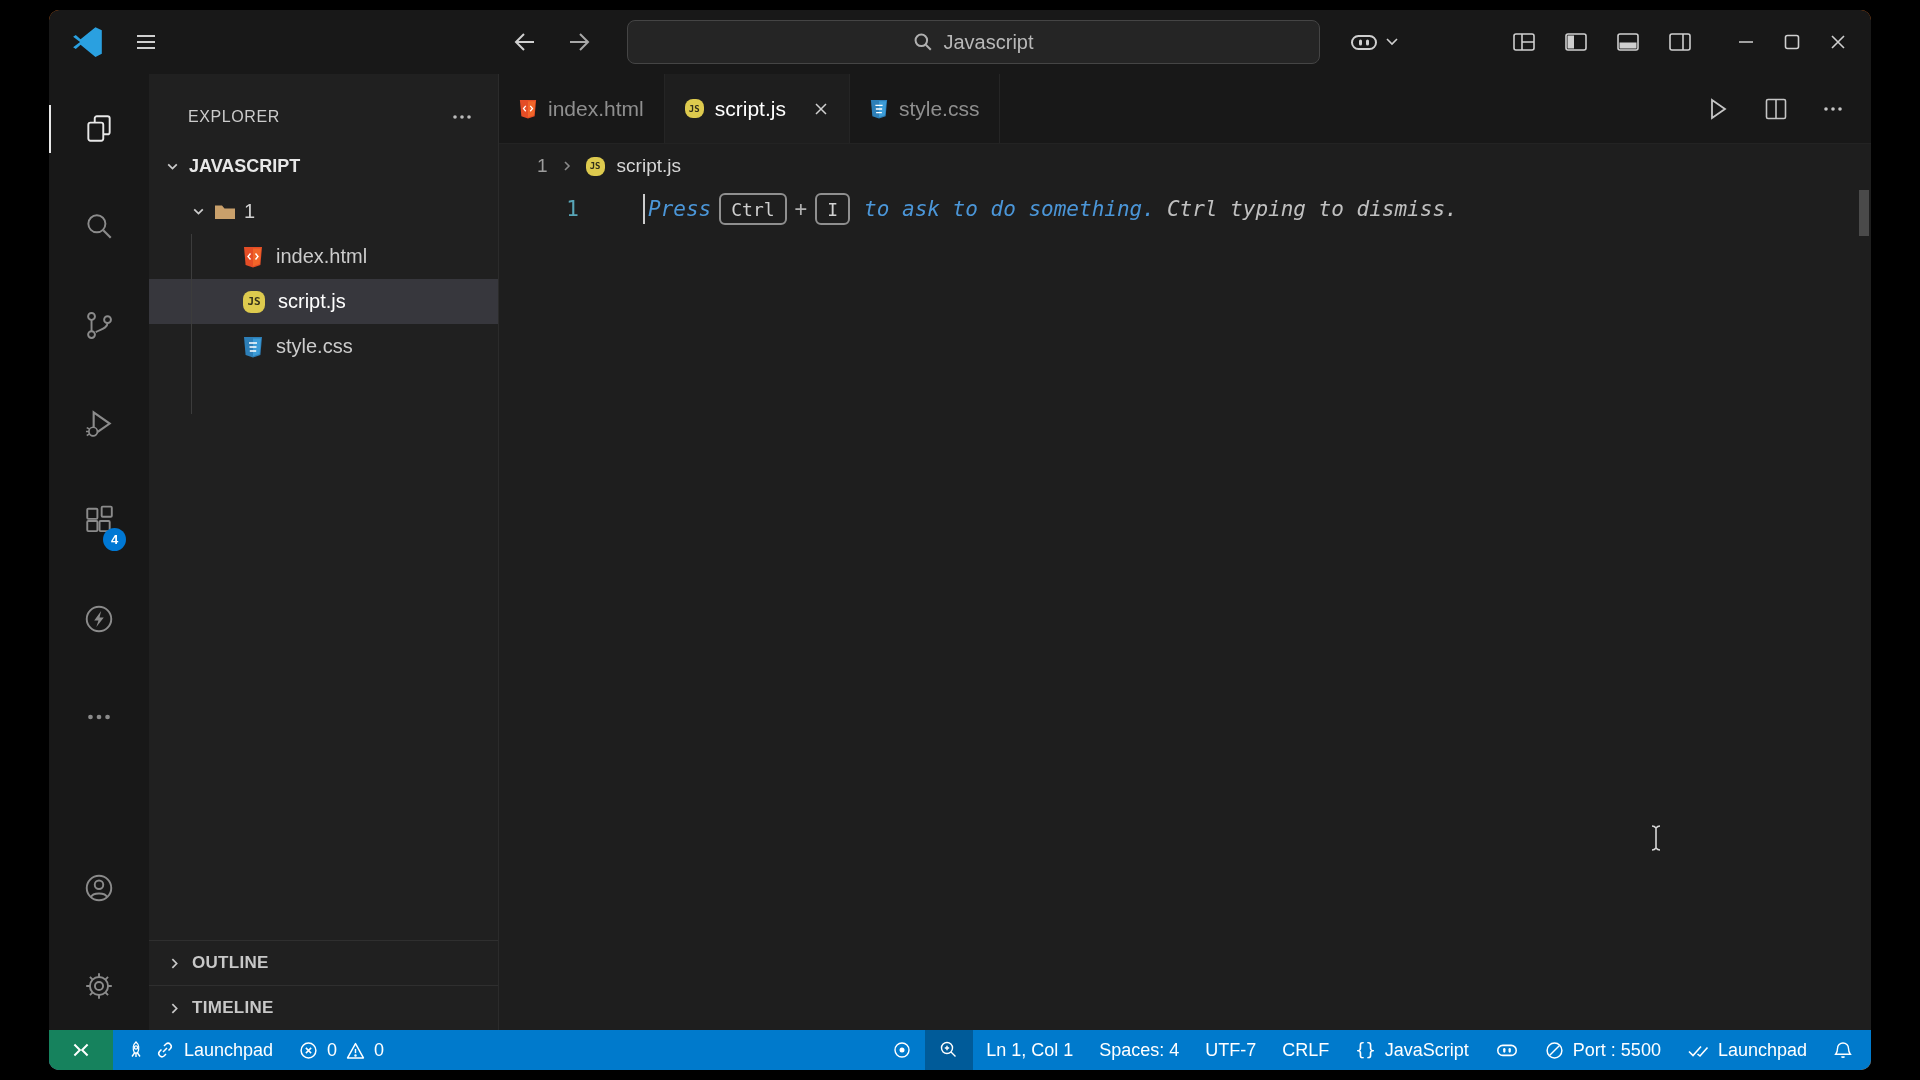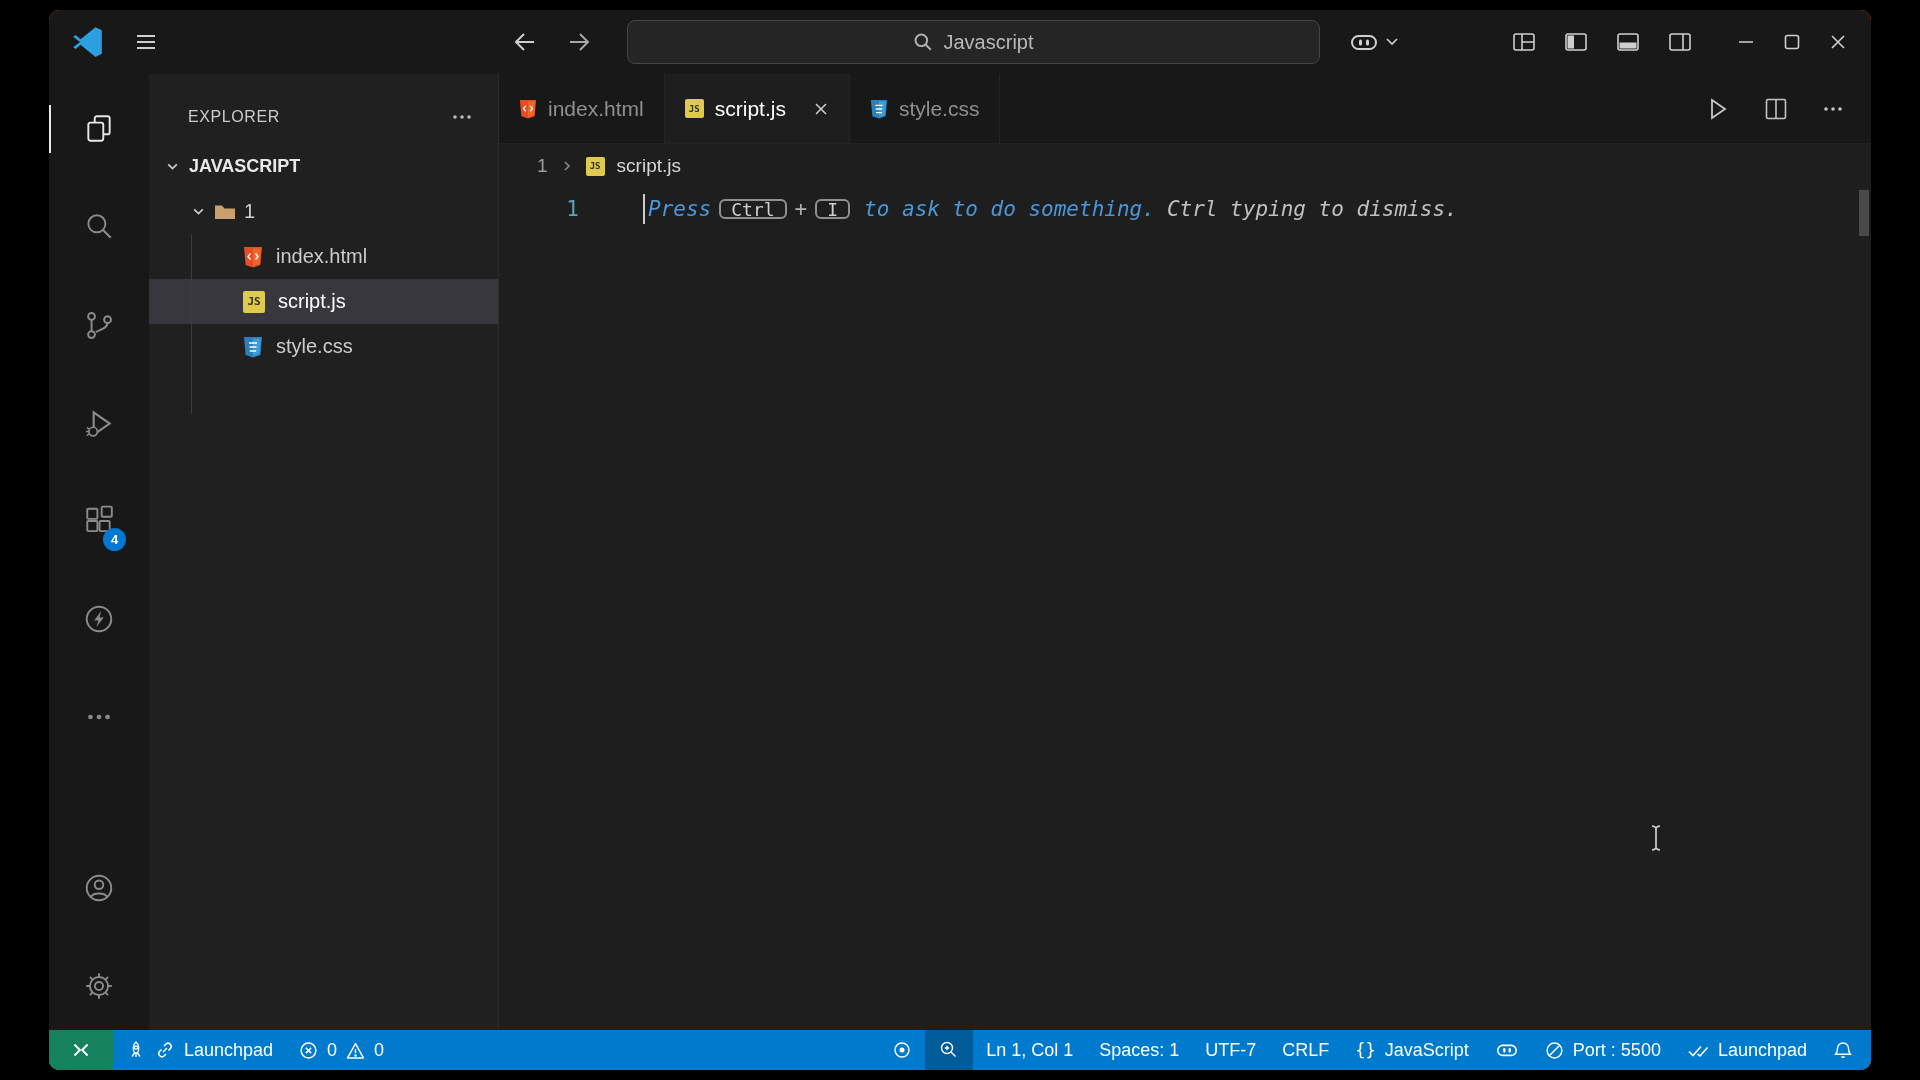--- a/index.html
+++ b/index.html
@@ -72,21 +72,21 @@
   .row.section { padding-left: 16px; gap: 9px; color: #e8e8e8; font-weight: bold; font-size: 18px; }
   .row.folder { padding-left: 42px; gap: 8px; color: #d0d0d0; font-size: 20px; }
   .row.file { padding-left: 94px; gap: 13px; color: #cccccc; font-size: 20px; }
   .row.file.selected { background: #37373d; color: #ffffff; }
   .indent-guide { position: absolute; left: 42px; top: 160px; width: 1px; height: 180px; background: #3c3c3c; }
   .sb-bottom { margin-top: auto; }
   .sb-bottom .row { border-top: 1px solid #2f2f2f; padding-left: 18px; gap: 10px; color: #c8c8c8; font-weight: bold; font-size: 17px; letter-spacing: 0.3px; }
 
   
   .js-badge {
-    width: 22px; height: 22px; border-radius: 2px; background: #ddca4e;
+    width: 22px; height: 22px; border-radius: 8px; background: #ddca4e;
     color: #33301a; font-family: "DejaVu Sans Mono", monospace; font-size: 11px; font-weight: bold;
     display: inline-flex; align-items: center; justify-content: center; font-style: normal;
   }
   .js-badge.sm { width: 19px; height: 19px; font-size: 9px; }
 
   
   .editor {
     flex: 1 1 auto; display: flex; flex-direction: column;
     background: #1e1e1e; border-left: 1px solid #2b2b2b; overflow: hidden;
   }
@@ -108,21 +108,21 @@
   .code-area { flex: 1 1 auto; position: relative; font-family: "DejaVu Sans Mono", monospace; }
   .code-line { display: flex; align-items: center; height: 42px; }
   .gutter { flex: 0 0 110px; text-align: right; padding-right: 30px; color: #58a6b8; font-size: 21px; }
   .code-text { display: flex; align-items: center; font-size: 21px; font-style: italic; padding-left: 34px; }
   .caret { width: 2px; height: 30px; background: #cccccc; margin-right: 3px; }
   .ghost-blue { color: #4b96d8; }
   .ghost-gray { color: #c0c0c0; margin-left: 12px; }
   .ghost-plus { color: #b0b0b0; font-style: normal; }
   .kbd {
     display: inline-flex; align-items: center; justify-content: center;
-    height: 20px; padding: 0 10px; margin: 0 8px;
+    height: 32px; padding: 0 10px; margin: 0 8px;
     border: 2px solid #8f8f8f; border-radius: 6px;
     font-style: normal; font-size: 18px; color: #d0d0d0;
     font-family: "DejaVu Sans Mono", monospace;
   }
   .scroll-thumb { position: absolute; right: 2px; top: 2px; width: 10px; height: 46px; background: #4a4a4a; }
   .mouse-cursor { position: absolute; left: 1149px; top: 636px; }
 
   
   .statusbar {
     flex: 0 0 40px; background: #007acc; color: #ffffff;
@@ -390,20 +390,38 @@
               <polygon points="1,1 19,1 17.4,19 10,21.5 2.6,19" fill="#2d7fb8"></polygon>
               <polygon points="10,2.5 18,2.5 16.6,18 10,20.2" fill="#3c9cd7"></polygon>
               <path d="M6 7h8 M6.5 11h7 M6.8 15h6.4" stroke="#ffffff" stroke-width="1.4" fill="none"></path>
             </svg>
         </span>
         <span>style.css</span>
       </div>
 
       <div class="indent-guide"></div>
 
+      <div class="sb-bottom">
+        <div class="row">
+          <span class="icon-btn">
+            <svg width="15" height="15" viewBox="0 0 14 14">
+                <path d="M5 3l4 4-4 4" stroke="#c8c8c8" stroke-width="1.6" fill="none"></path>
+              </svg>
+          </span>
+          <span>OUTLINE</span>
+        </div>
+        <div class="row">
+          <span class="icon-btn">
+            <svg width="15" height="15" viewBox="0 0 14 14">
+                <path d="M5 3l4 4-4 4" stroke="#c8c8c8" stroke-width="1.6" fill="none"></path>
+              </svg>
+          </span>
+          <span>TIMELINE</span>
+        </div>
+      </div>
     </div>
 
     <div class="editor">
 
       <div class="tabbar">
         <div class="tab">
           <span class="icon-btn">
             <svg width="18" height="20" viewBox="0 0 20 22">
                 <polygon points="1,1 19,1 17.4,19 10,21.5 2.6,19" fill="#e44d26"></polygon>
                 <polygon points="10,2.5 18,2.5 16.6,18 10,20.2" fill="#f16529"></polygon>
@@ -549,21 +567,21 @@
             <circle cx="8" cy="8" r="5.5"></circle>
             <path d="M12 12l4.5 4.5 M8 5.8v4.4 M5.8 8h4.4"></path>
           </svg>
       </span>
     </div>
 
     <div class="sb-item">
       <span>Ln 1, Col 1</span>
     </div>
     <div class="sb-item">
-      <span>Spaces: 1</span>
+      <span>Spaces: 4</span>
     </div>
     <div class="sb-item">
       <span>UTF-7</span>
     </div>
     <div class="sb-item">
       <span>CRLF</span>
     </div>
     <div class="sb-item">
       <span class="mono">{}</span>
       <span>JavaScript</span>

